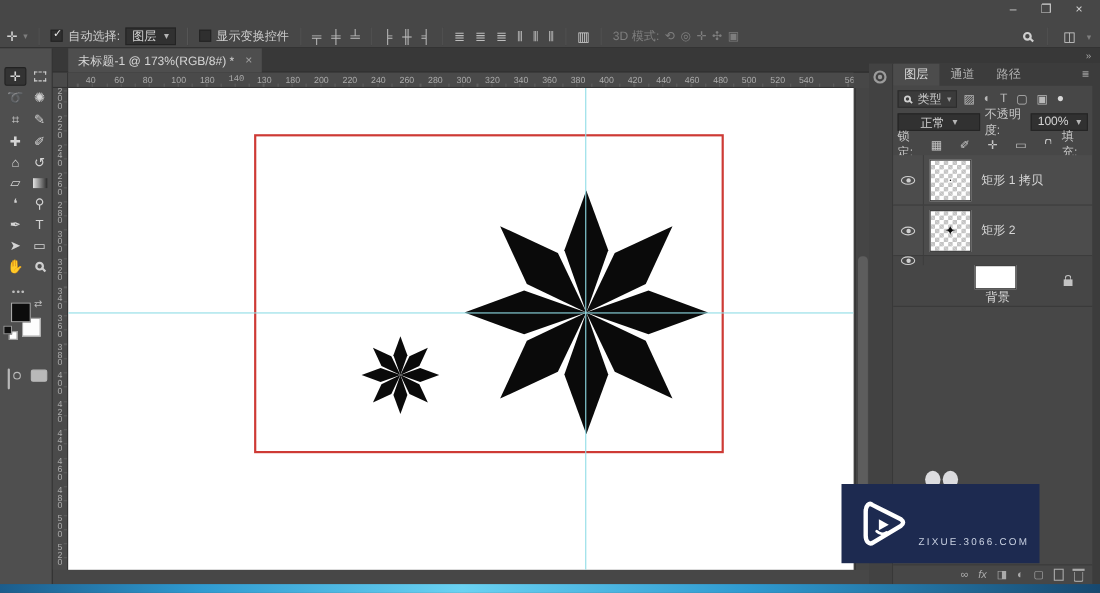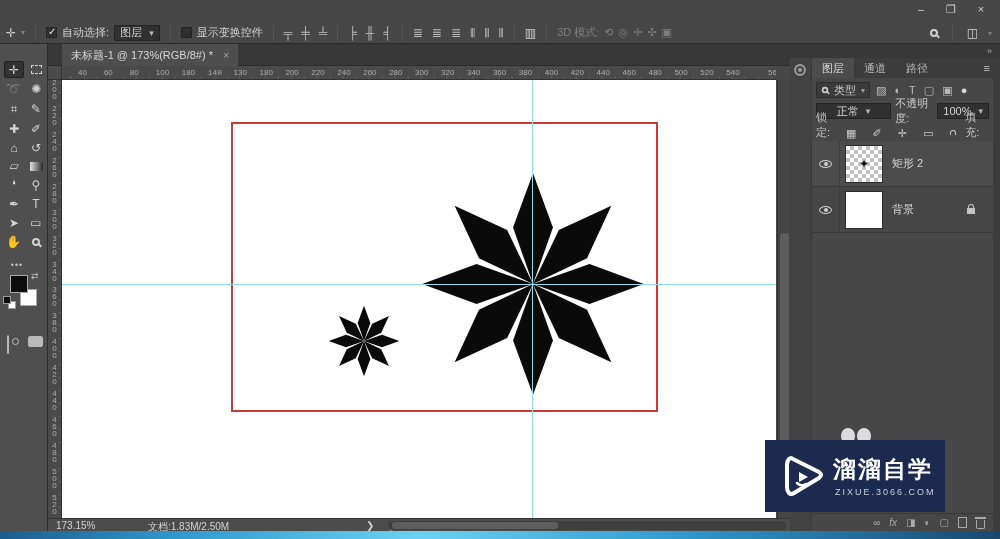--- a/index.html
+++ b/index.html
@@ -95,27 +95,27 @@
   .rp-gutter { position:absolute; right:0; top:0; width:7px; height:100%; background:#3c3c3c; }
   .ptabs { position:absolute; left:0; top:0; width:188px; height:20px; background:#3c3c3c; display:flex; font-size:11px; }
   .ptab { padding:0 10px; line-height:20px; color:#b3b3b3; }
   .ptab.active { background:#4c4c4c; color:#dcdcdc; }
   .ptab-menu { position:absolute; right:10px; top:0; color:#c4c4c4; font-size:11px; line-height:20px; }
   .prow { position:absolute; left:0; width:181px; display:flex; align-items:center; font-size:11px; color:#c7c7c7; }
   .filter-row { top:22px; height:20px; padding:0 4px; gap:6px; }
   .filter-dd { background:#3b3b3b; border:1px solid #2c2c2c; height:16px; display:inline-flex; align-items:center; gap:5px; padding:0 4px; }
   .filter-icons { display:inline-flex; gap:8px; font-size:11px; color:#b9b9b9; }
   .blend-row { top:44px; height:18px; padding:0 4px; gap:4px; }
-  .lock-row { top:64px; height:18px; padding:0 4px; gap:16px;align-items:flex-end; }
+  .lock-row { top:64px; height:18px; padding:0 4px; gap:16px; }
   .lock-ico { width:8px; height:6px; background:#c3c3c3; position:relative; display:inline-block; margin-top:3px; }
   .lock-ico::before { content:""; position:absolute; left:1px; top:-4px; width:4px; height:4px; border:1px solid #c3c3c3; border-bottom:none; border-radius:3px 3px 0 0; }
   .layers-list { position:absolute; left:0; top:83px; width:181px; }
   .lrow { position:relative; width:181px; height:46px; border-bottom:1px solid #393939; display:flex; align-items:center; }
   .lrow.sel { background:#4c4c4c; }
-  .lrow.bgrow { background:#464646; }
+  .lrow.bgrow { background:#464646;flex-direction:column; }
   .eye-cell { width:28px; display:flex; justify-content:center; border-right:1px solid #3e3e3e; align-self:stretch; align-items:center; }
   .eye { width:13px; height:8px; border:1px solid #cfcfcf; border-radius:50%; position:relative; display:inline-block; }
   .eye::after { content:""; position:absolute; left:50%; top:50%; width:4px; height:4px; margin:-2px 0 0 -2px; background:#cfcfcf; border-radius:50%; }
   .thumb { width:38px; height:38px; margin-left:5px; background-color:#fff; border:1px solid #2e2e2e; position:relative;
     background-image:linear-gradient(45deg,#c3c3c3 25%,transparent 25%,transparent 75%,#c3c3c3 75%),
                      linear-gradient(45deg,#c3c3c3 25%,transparent 25%,transparent 75%,#c3c3c3 75%);
     background-size:8px 8px; background-position:0 0,4px 4px; }
   .thumb.white { background-image:none; }
   .thumb-star { position:absolute; left:0; top:0; width:100%; height:100%; display:flex; align-items:center; justify-content:center; color:#0a0a0a; }
   .lname { margin-left:9px; font-size:11px; color:#d6d6d6; }
@@ -327,29 +327,20 @@
       </g>
     </svg>
     <div class="guide-v"></div>
     <div class="guide-h"></div>
   </div>
 
   <div class="abs vscroll">
     <div class="vthumb"></div>
   </div>
 
-  <div class="abs statusbar">
-    <span class="sb-zoom">173.15%</span>
-    <span class="sb-doc">文档:1.83M/2.50M</span>
-    <span class="sb-arrow">❯</span>
-    <span class="sb-arrow2">❮</span>
-    <span class="hscroll">
-      <span class="hthumb"></span>
-    </span>
-  </div>
 
   <div class="abs dock-strip">
     <span class="gearish"></span>
   </div>
 
   <div class="abs rightpanel">
     <div class="ptabs">
       <span class="ptab active">图层</span>
       <span class="ptab">通道</span>
       <span class="ptab">路径</span>
@@ -389,20 +380,29 @@
       <span>▭</span>
       <span class="lock-ico"></span>
       <span>填充:</span>
       <span class="dd">
         <span>100%</span>
         <span class="caret">▾</span>
       </span>
     </div>
 
     <div class="layers-list">
+      <div class="lrow sel">
+        <span class="eye-cell">
+            <span class="eye"></span>
+          </span>
+        <span class="thumb">
+          <span class="thumb-star" style="font-size:5px">•</span>
+        </span>
+        <span class="lname">矩形 1 拷贝</span>
+      </div>
       <div class="lrow sel">
         <span class="eye-cell">
             <span class="eye"></span>
           </span>
         <span class="thumb">
           <span class="thumb-star" style="font-size:12px">✦</span>
         </span>
         <span class="lname">矩形 2</span>
       </div>
       <div class="lrow bgrow">
@@ -430,18 +430,17 @@
   <div class="abs wm-dots">
     <span class="wm-dot" style="left:841px;top:428px"></span>
     <span class="wm-dot" style="left:857px;top:428px"></span>
   </div>
   <div class="abs watermark">
     <svg width="54" height="54" style="position:absolute;left:12px;top:9px">
       <path d="M16 10 Q14 8 12 10 Q10 12 10 16 L10 38 Q10 42 12 44 Q14 46 17 44 L42 29 Q46 26 42 23 Z" fill="none" stroke="#ffffff" stroke-width="4" stroke-linejoin="round"></path>
       <path d="M22 23 L31 28 L22 33 Z" fill="#ffffff"></path>
       <path d="M20 34 Q24 38 29 35" fill="none" stroke="#ffffff" stroke-width="2.5" stroke-linecap="round"></path>
     </svg>
-    <span class="wm-title">溜溜自学</span>
     <span class="wm-url">zixue.3066.com</span>
   </div>
 
   <div class="abs bluestrip"></div>
 </div>
 
 </body></html>

